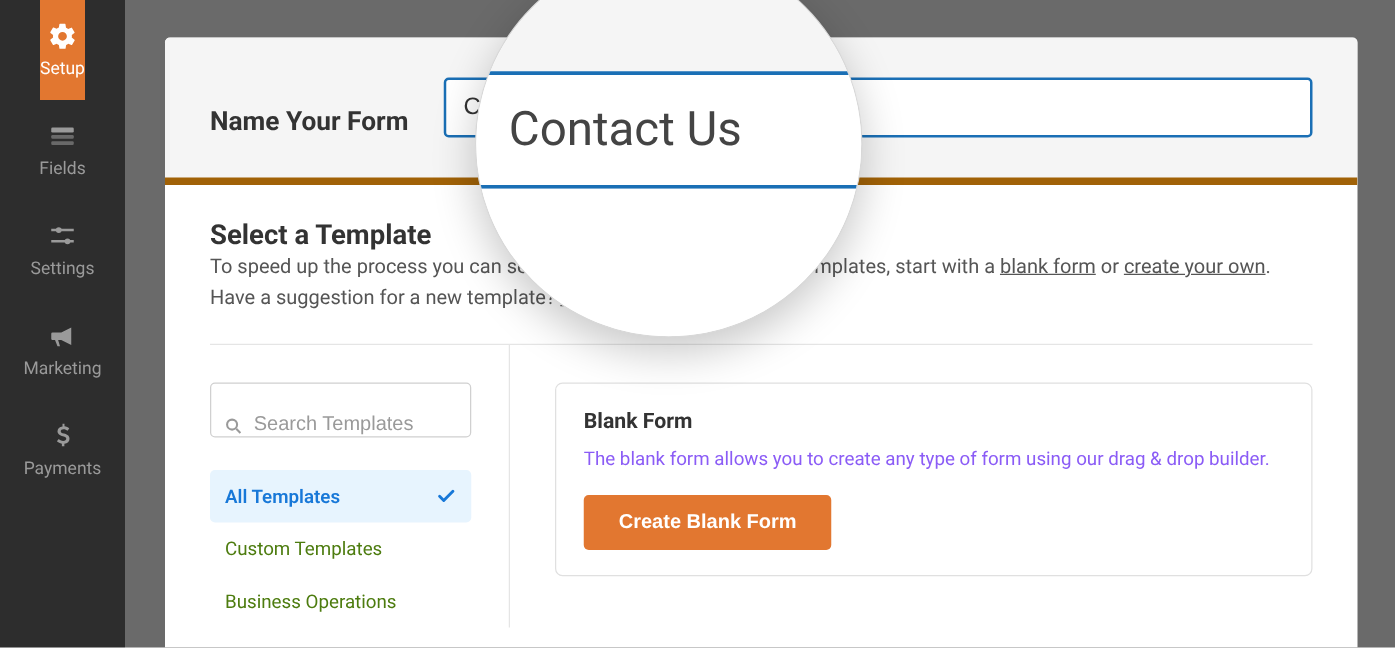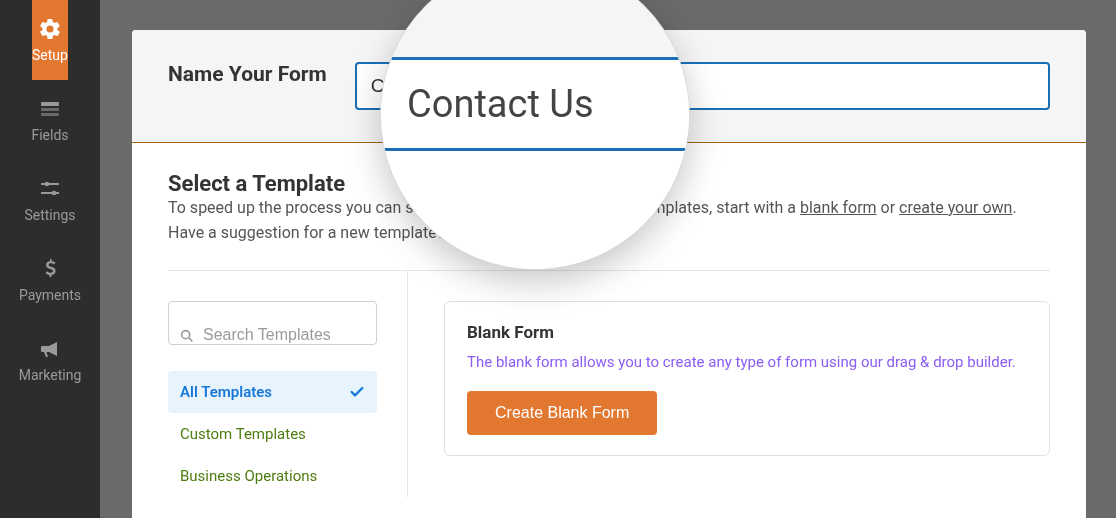--- a/index.html
+++ b/index.html
@@ -21,22 +21,22 @@
   .sidebar-item span { font-size: 14px; }
 
   
   .panel {
     position: absolute; left: 132px; top: 30px; right: 30px; bottom: 0;
     background: #fff; border-top-left-radius: 4px; border-top-right-radius: 4px;
     overflow: hidden;
   }
 
   .panel-header {
-    background: #f5f5f5; border-bottom: 1px solid #a16207;
-    padding: 32px 36px; display: flex; align-items: flex-start; gap: 28px;
+    background: #f5f5f5; border-bottom: 6px solid #a16207;
+    padding: 32px 36px; display: flex; align-items: flex-end; gap: 28px;
   }
   .panel-header-label {
     font-size: 21px; font-weight: 700; color: #333; flex: 0 0 auto;
   }
   .name-input {
     flex: 1 1 auto; height: 48px; border: 2px solid #1a6fb5;
     border-radius: 4px; padding: 0 14px; font-size: 19px; color: #333;
     outline: none;
   }
 
@@ -72,21 +72,21 @@
   .cat-item.active svg { stroke: #1878d8; }
 
   .tmpl-right { flex: 1; padding: 30px 0 0 36px; }
   .card {
     border: 1px solid #e0e0e0; border-radius: 6px; padding: 20px 22px;
   }
   .card-title { font-size: 17px; font-weight: 700; color: #333; margin-bottom: 10px; }
   .card-desc { font-size: 15px; color: #8b5cf6; line-height: 1.45; margin-bottom: 18px; }
   .btn-orange {
     background: #e27730; color: #fff; border: none; border-radius: 4px;
-    height: 44px; padding: 0 28px; font-size: 16px; font-weight: 400; cursor: pointer;
+    height: 44px; padding: 0 28px; font-size: 16px; font-weight: 700; cursor: pointer;
   }
 
   
   .magnifier {
     position: absolute; left: 380px; top: -40px; width: 310px; height: 310px;
     border-radius: 50%; background: #fff; border: 1px solid #d8d8d8;
     box-shadow: 0 12px 35px rgba(0,0,0,0.22);
     overflow: hidden; pointer-events: none; z-index: 50;
   }
   .magnifier-inner {
@@ -120,29 +120,29 @@
     <svg viewBox="0 0 24 24" fill="currentColor">
         <rect x="3" y="6" width="18" height="2"></rect>
         <circle cx="9" cy="7" r="2.3"></circle>
         <rect x="3" y="15" width="18" height="2"></rect>
         <circle cx="16" cy="16" r="2.3"></circle>
       </svg>
     <span>Settings</span>
   </div>
   <div class="sidebar-item">
     <svg viewBox="0 0 24 24" fill="currentColor">
+        <path d="M3 10v4a1 1 0 0 0 1 1h2l2 5h2l-1.5-5H11l8 4V5l-8 4H4a1 1 0 0 0-1 1Z"></path>
+      </svg>
+    <span>Marketing</span>
+  </div>
+  <div class="sidebar-item">
+    <svg viewBox="0 0 24 24" fill="currentColor">
         <path d="M12 2v2.1c-2.4.3-4 1.8-4 3.9 0 2.3 1.9 3.3 4.3 4 2 .6 2.7 1 2.7 2 0 1-.9 1.7-2.4 1.7-1.6 0-2.8-.7-3.6-1.5l-1.5 1.8c1 1 2.4 1.7 4 1.9V20h2v-2.1c2.5-.3 4.1-1.8 4.1-4 0-2.5-2-3.4-4.4-4.1-1.9-.5-2.6-1-2.6-1.9 0-.9.8-1.6 2.2-1.6 1.3 0 2.4.5 3.2 1.2l1.4-1.8c-1-.9-2.3-1.5-3.8-1.7V2Z"></path>
       </svg>
     <span>Payments</span>
-  </div>
-  <div class="sidebar-item">
-    <svg viewBox="0 0 24 24" fill="currentColor">
-        <path d="M3 10v4a1 1 0 0 0 1 1h2l2 5h2l-1.5-5H11l8 4V5l-8 4H4a1 1 0 0 0-1 1Z"></path>
-      </svg>
-    <span>Marketing</span>
   </div>
 </nav>
 
 <section class="panel">
   <div class="panel-header">
     <div class="panel-header-label">Name Your Form</div>
     <input class="name-input" type="text" value="Contact Us" style="">
   </div>
 
   <div class="panel-body">

